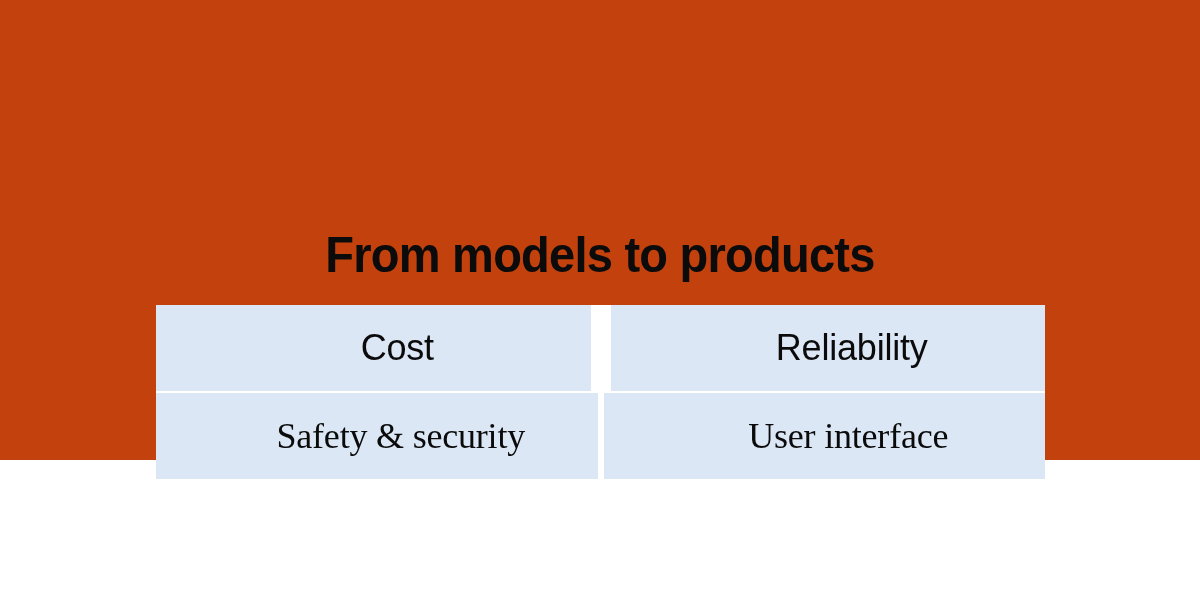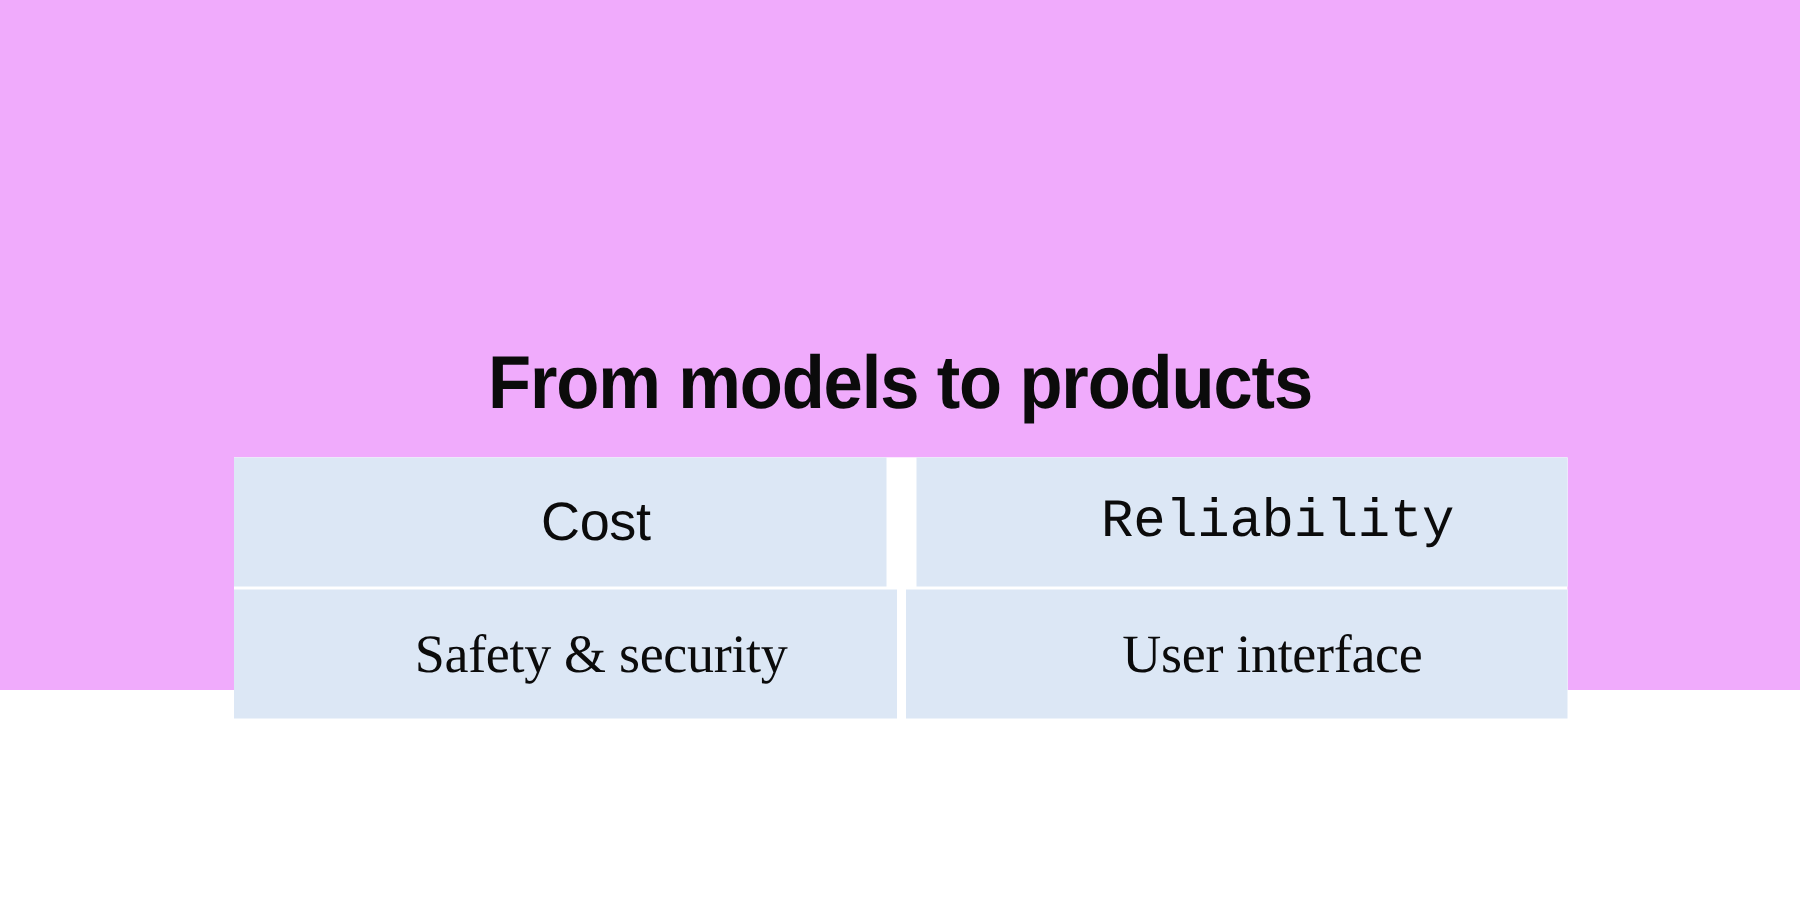--- a/index.html
+++ b/index.html
@@ -13,21 +13,21 @@
     height: 600px;
     background: #ffffff;
     font-family: "Liberation Sans", sans-serif;
     overflow: hidden;
   }
 
   #slide {
     position: relative;
     width: 1200px;
     height: 460px;
-    background: #f0abfc;
+    background: #c2410c;
   }
 
   
   #slide-title {
     position: absolute;
     left: 0;
     top: 228px;
     width: 1200px;
     
     padding-left: 0px;
@@ -83,21 +83,20 @@
     box-sizing: border-box;
     padding-left: 48px;
   }
 
   
   #matrix-row-1 .matrix-cell {
     flex: 1 1 0;
   }
   #matrix-row-1 .matrix-cell + .matrix-cell {
     margin-left: 20px;
-    font-family: Liberation Mono, monospace;
   }
 
   
   #matrix-row-2 .matrix-cell {
     flex: 1 1 0;
     font-family: Liberation Serif, serif;
   }
   #matrix-row-2 .matrix-cell + .matrix-cell {
     margin-left: 6px;
   }

